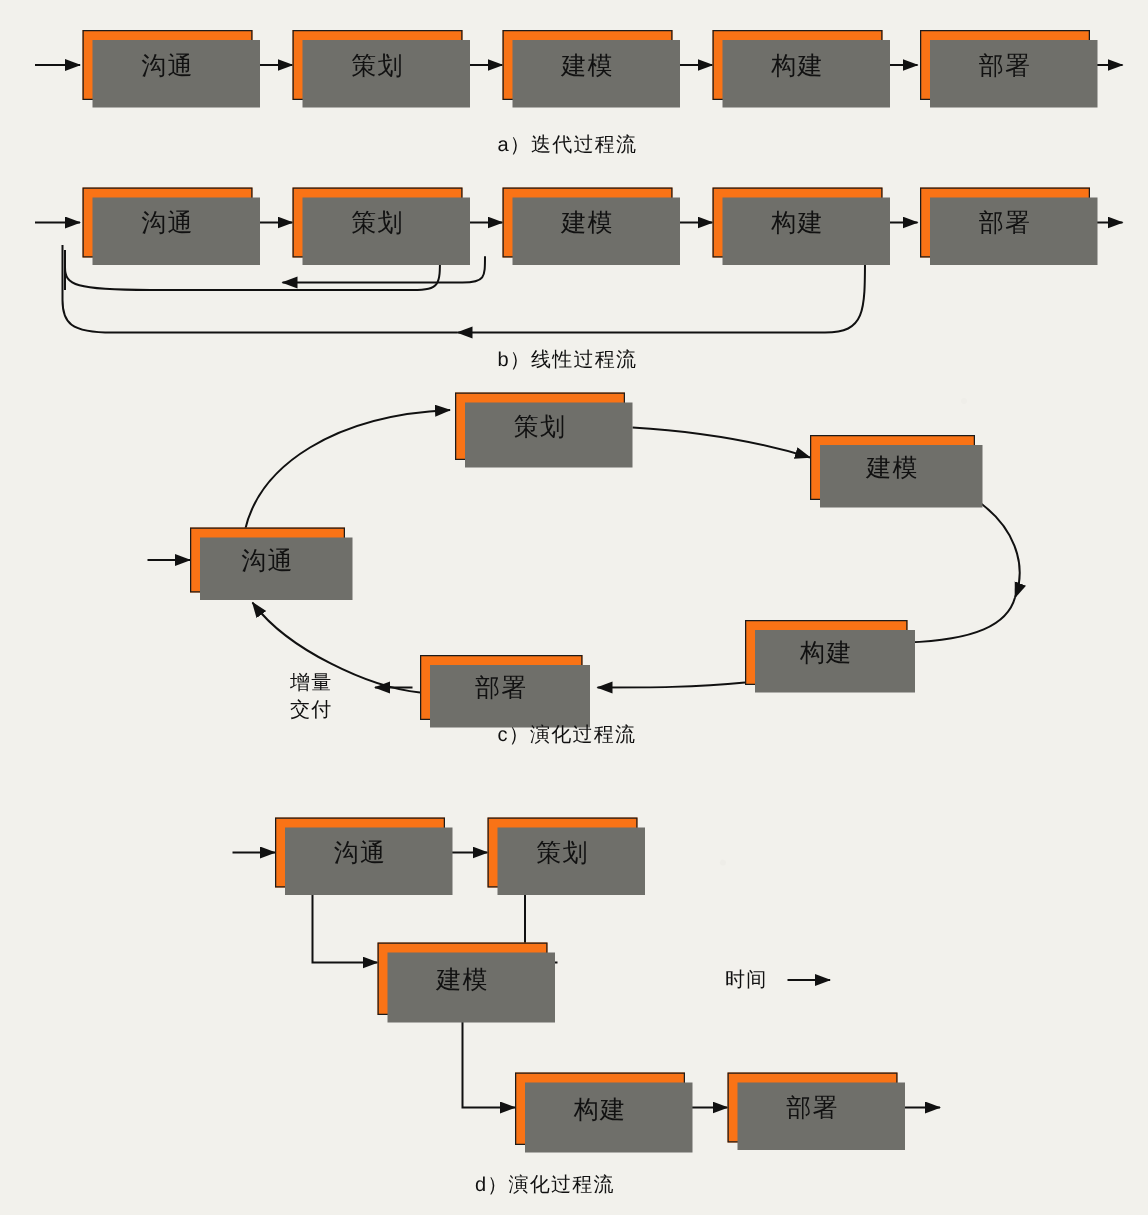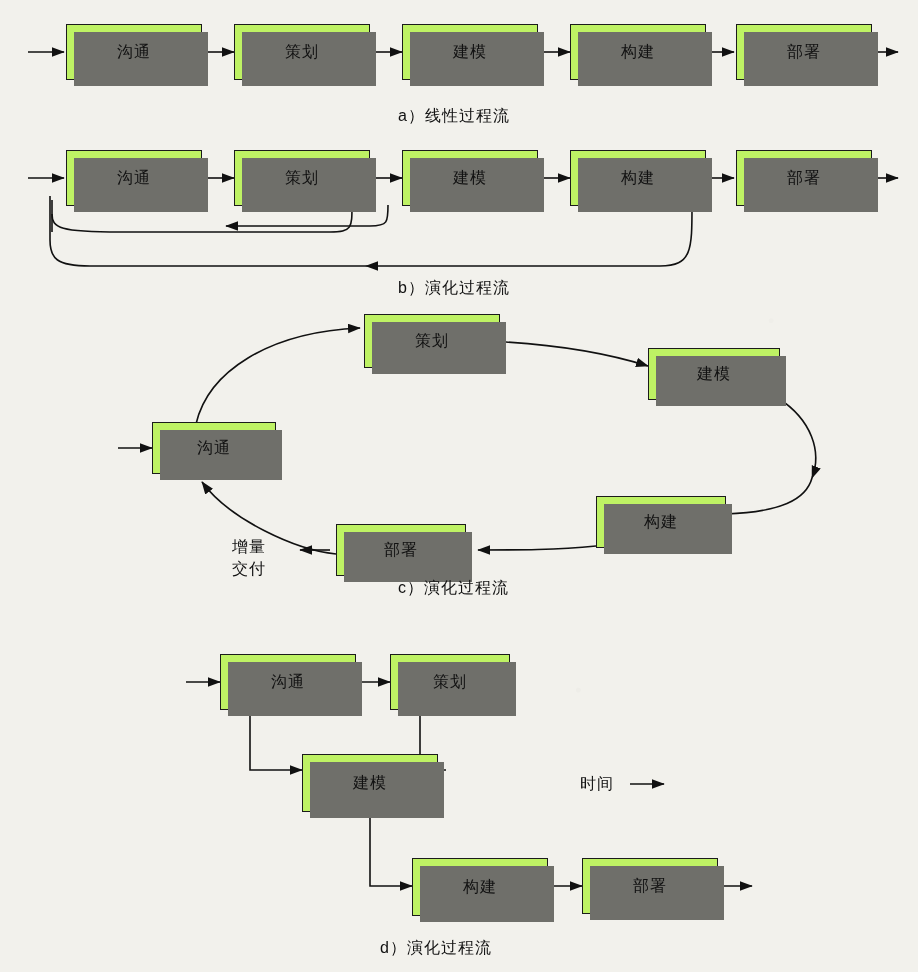--- a/index.html
+++ b/index.html
@@ -1,20 +1,20 @@
 <!DOCTYPE html>
 <html><head>
 <meta charset="utf-8">
 <style>
   html,body{margin:0;padding:0;background:#f2f1ec;}
   body{width:918px;height:972px;position:relative;font-family:"Liberation Sans","DejaVu Sans",sans-serif;color:#111;overflow:hidden;}
   #stage{position:absolute;left:0;top:0;width:918px;height:972px;}
   svg.layer{position:absolute;left:0;top:0;width:918px;height:972px;pointer-events:none;}
-  .box{position:absolute;box-sizing:border-box;background:#bef264;border:1.6px solid #1b1b1b;
-       display:flex;align-items:center;justify-content:center;font-size:16px;letter-spacing:1px;z-index:3;}
+  .box{position:absolute;box-sizing:border-box;background:#f97316;border:1.6px solid #1b1b1b;
+       display:flex;align-items:center;justify-content:center;font-size:20px;letter-spacing:1px;z-index:3;}
   .box .shadow{position:absolute;left:7px;top:7px;width:100%;height:100%;background:#6f6f6a;z-index:-1;}
   .cap{position:absolute;font-size:16px;letter-spacing:1px;white-space:nowrap;z-index:4;}
   .note{position:absolute;font-size:16px;letter-spacing:1px;white-space:nowrap;z-index:4;text-align:left;line-height:22px;}
   .noise{position:absolute;left:0;top:0;width:100%;height:100%;opacity:.1;z-index:2;pointer-events:none;
          background:
           radial-gradient(circle at 12% 18%, rgba(0,0,0,.20) 0 2px, transparent 3px),
           radial-gradient(circle at 63% 71%, rgba(0,0,0,.16) 0 2px, transparent 3px),
           radial-gradient(circle at 84% 33%, rgba(0,0,0,.13) 0 2px, transparent 3px);}
 </style>
 </head>
@@ -85,21 +85,21 @@
     <span>建模</span>
   </div>
   <div class="box" style="left:570px;top:24px;width:136px;height:56px;">
     <span class="shadow"></span>
     <span>构建</span>
   </div>
   <div class="box" style="left:736px;top:24px;width:136px;height:56px;">
     <span class="shadow"></span>
     <span>部署</span>
   </div>
-  <div class="cap" style="left:398px;top:106px;">a）线性过程流</div>
+  <div class="cap" style="left:398px;top:106px;">a）迭代过程流</div>
 
   <div class="box" style="left:66px;top:150px;width:136px;height:56px;">
     <span class="shadow"></span>
     <span>沟通</span>
   </div>
   <div class="box" style="left:234px;top:150px;width:136px;height:56px;">
     <span class="shadow"></span>
     <span>策划</span>
   </div>
   <div class="box" style="left:402px;top:150px;width:136px;height:56px;">
@@ -107,21 +107,21 @@
     <span>建模</span>
   </div>
   <div class="box" style="left:570px;top:150px;width:136px;height:56px;">
     <span class="shadow"></span>
     <span>构建</span>
   </div>
   <div class="box" style="left:736px;top:150px;width:136px;height:56px;">
     <span class="shadow"></span>
     <span>部署</span>
   </div>
-  <div class="cap" style="left:398px;top:278px;">b）演化过程流</div>
+  <div class="cap" style="left:398px;top:278px;">b）线性过程流</div>
 
   <div class="box" style="left:364px;top:314px;width:136px;height:54px;">
     <span class="shadow"></span>
     <span>策划</span>
   </div>
   <div class="box" style="left:648px;top:348px;width:132px;height:52px;">
     <span class="shadow"></span>
     <span>建模</span>
   </div>
   <div class="box" style="left:596px;top:496px;width:130px;height:52px;">

